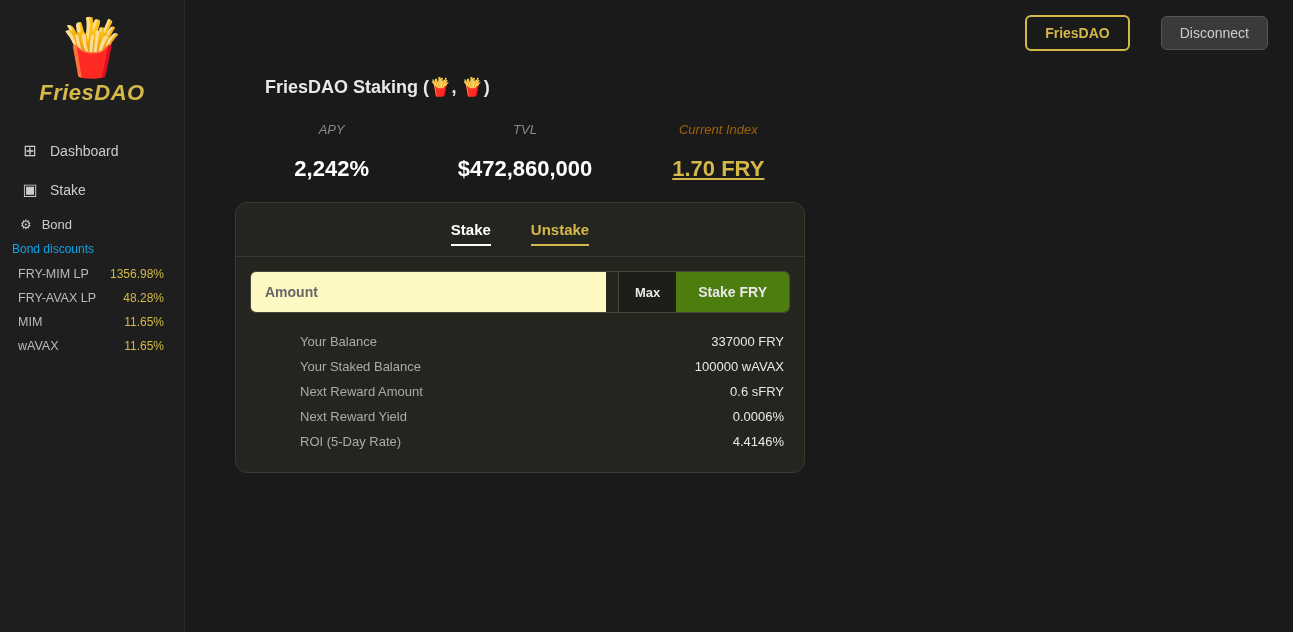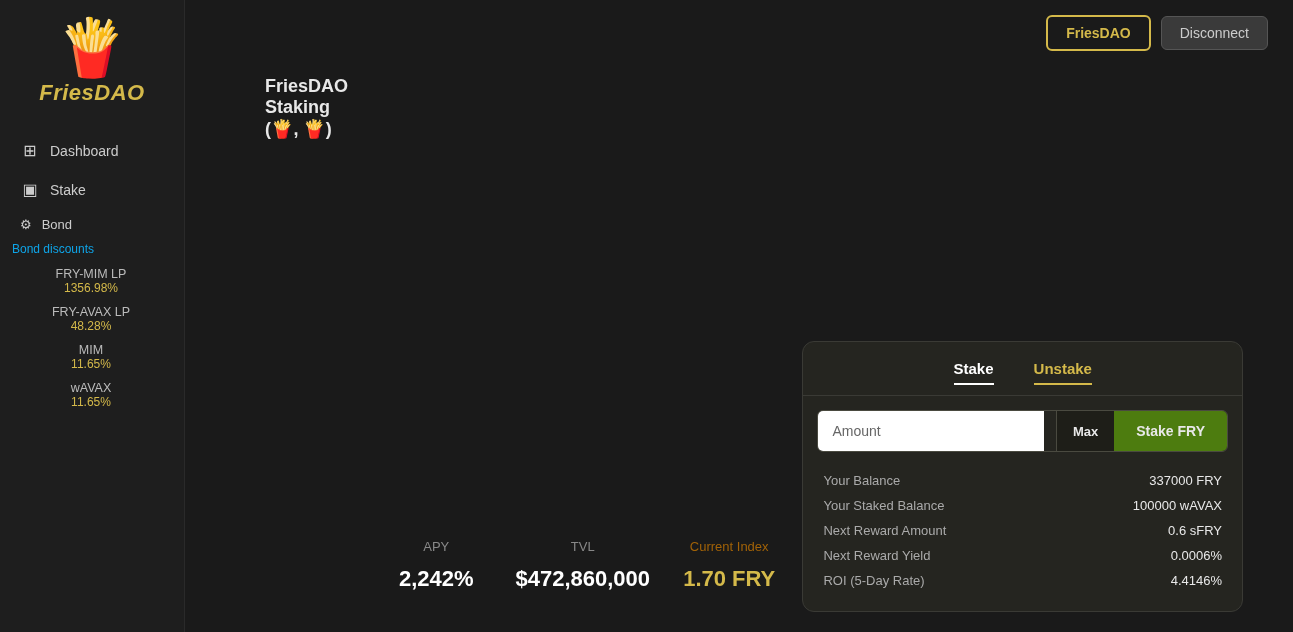--- a/index.html
+++ b/index.html
@@ -90,21 +90,20 @@
     }
 
     .bond-item {
       display: flex;
       justify-content: space-between;
       align-items: center;
       padding: 5px 20px 5px 18px;
       font-size: 12.5px;
       color: #bbbbbb;
       cursor: pointer;
-      flex-direction: column;
     }
 
     .bond-item .bond-rate {
       color: #d4b94a;
       font-size: 12px;
     }
 
     
     .main {
       flex: 1;
@@ -135,29 +134,30 @@
 
     .btn-disconnect {
       background: #3a3a3a;
       border: 1px solid #555;
       color: #cccccc;
       padding: 8px 18px;
       border-radius: 6px;
       cursor: pointer;
       font-size: 14px;
       font-weight: 500;
+      margin-left: 21px;
     }
 
     
     .content {
       flex: 1;
       padding: 10px 50px 20px;
       display: flex;
-      flex-direction: row;
-      align-items: flex-end;
+      flex-direction: column;
+      align-items: flex-start;
     }
 
     .page-title {
       font-size: 18px;
       font-weight: 600;
       color: #e8e8e8;
       margin-bottom: 24px;
       align-self: flex-start;
       margin-left: 30px;
     }
@@ -175,31 +175,33 @@
     .stat-item {
       display: flex;
       flex-direction: column;
       align-items: center;
       flex: 1;
     }
 
     .stat-label {
       font-size: 13px;
       color: #888;
-      margin-bottom: 12px;
+      margin-bottom: 19px;
+      font-style: italic;
     }
 
     .stat-value {
       font-size: 22px;
       font-weight: 700;
       color: #ffffff;
     }
 
     .stat-value.gold {
       color: #d4b94a;
+      text-decoration: underline;
     }
 
     .stat-label.gold {
       color: #a16207;
     }
 
     
     .staking-card {
       background: #252520;
       border: 1px solid #3a3a35;
@@ -240,26 +242,27 @@
       display: flex;
       margin: 14px 14px 6px;
       gap: 0;
       border-radius: 6px;
       overflow: hidden;
       border: 1px solid #4a4a40;
     }
 
     .amount-input {
       flex: 1;
-      background: #ffffff;
+      background: #fef9c3;
       border: none;
       color: #888;
       padding: 12px 14px;
       font-size: 14px;
       outline: none;
+      font-weight: bold;
     }
 
     .amount-input::placeholder {
       color: #666;
     }
 
     .max-btn {
       background: #1e1e18;
       border: none;
       border-left: 1px solid #4a4a40;
@@ -284,20 +287,21 @@
     .info-table {
       padding: 10px 20px 18px;
     }
 
     .info-row {
       display: flex;
       justify-content: space-between;
       align-items: center;
       padding: 5px 0;
       font-size: 13px;
+      margin-left: 44px;
     }
 
     .info-label {
       color: #aaaaaa;
     }
 
     .info-value {
       color: #e8e8e8;
       font-size: 13px;
     }

